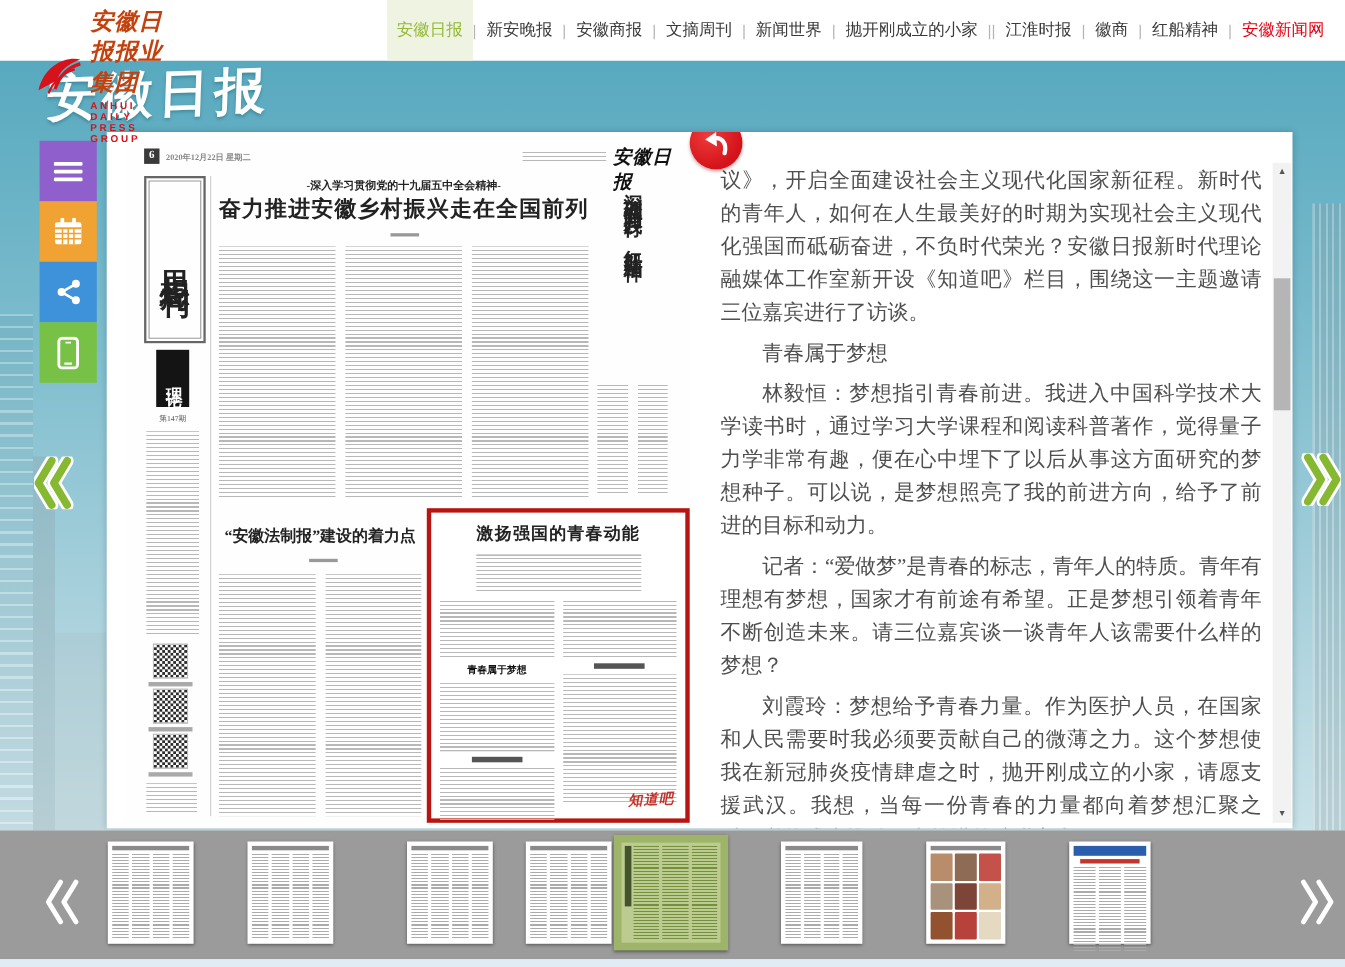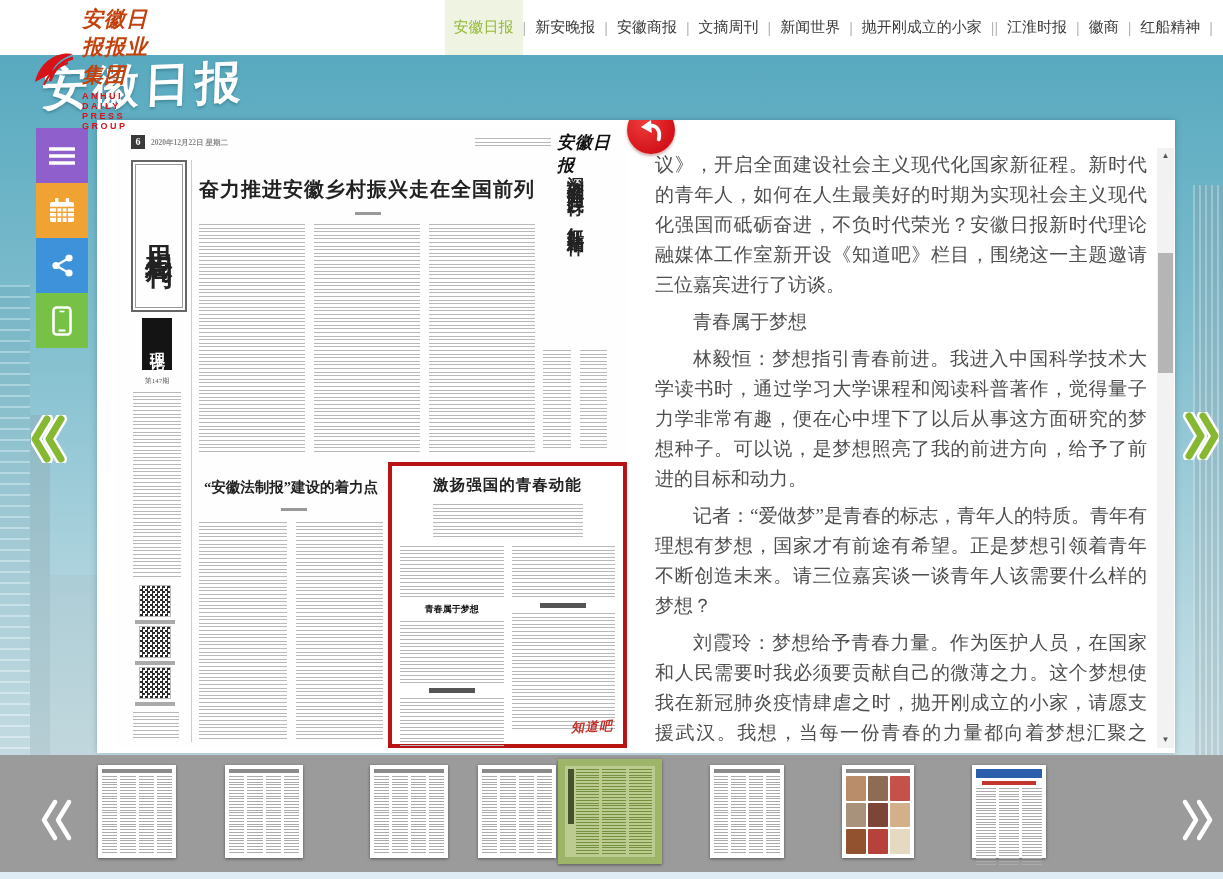--- a/index.html
+++ b/index.html
@@ -171,20 +171,21 @@
         <span class="sep">|</span>
       <a>抛开刚成立的小家</a>
         <span class="sep">|</span>
         <span class="sep">|</span>
       <a>江淮时报</a>
         <span class="sep">|</span>
       <a>徽商</a>
         <span class="sep">|</span>
       <a>红船精神</a>
         <span class="sep">|</span>
+      <a class="hot">安徽新闻网</a>
     </nav>
   </div>
 
   <div class="stage">
     <div class="bld b1"></div>
     <div class="bld b2"></div>
     <div class="bld b3"></div>
     <div class="bld b4"></div>
 
     <div class="brand-callig">安徽日报</div>
@@ -263,20 +264,21 @@
         <div class="rail-fk fk"></div>
         <div class="qr q1"></div>
         <div class="qrcap c1"></div>
         <div class="qr q2"></div>
         <div class="qrcap c2"></div>
         <div class="qr q3"></div>
         <div class="qrcap c3"></div>
         <div class="contact-fk fk"></div>
         <div class="vline"></div>
 
+        <div class="kicker">-深入学习贯彻党的十九届五中全会精神-</div>
         <div class="h-main">奋力推进安徽乡村振兴走在全国前列</div>
         <div class="byline by1"></div>
         <div class="topcols fkcols">
             <i class="fk"></i>
             <i class="fk"></i>
             <i class="fk"></i>
           </div>
 
         <div class="vhead">
           <span>深刻理解和践行“红船精神”</span>

